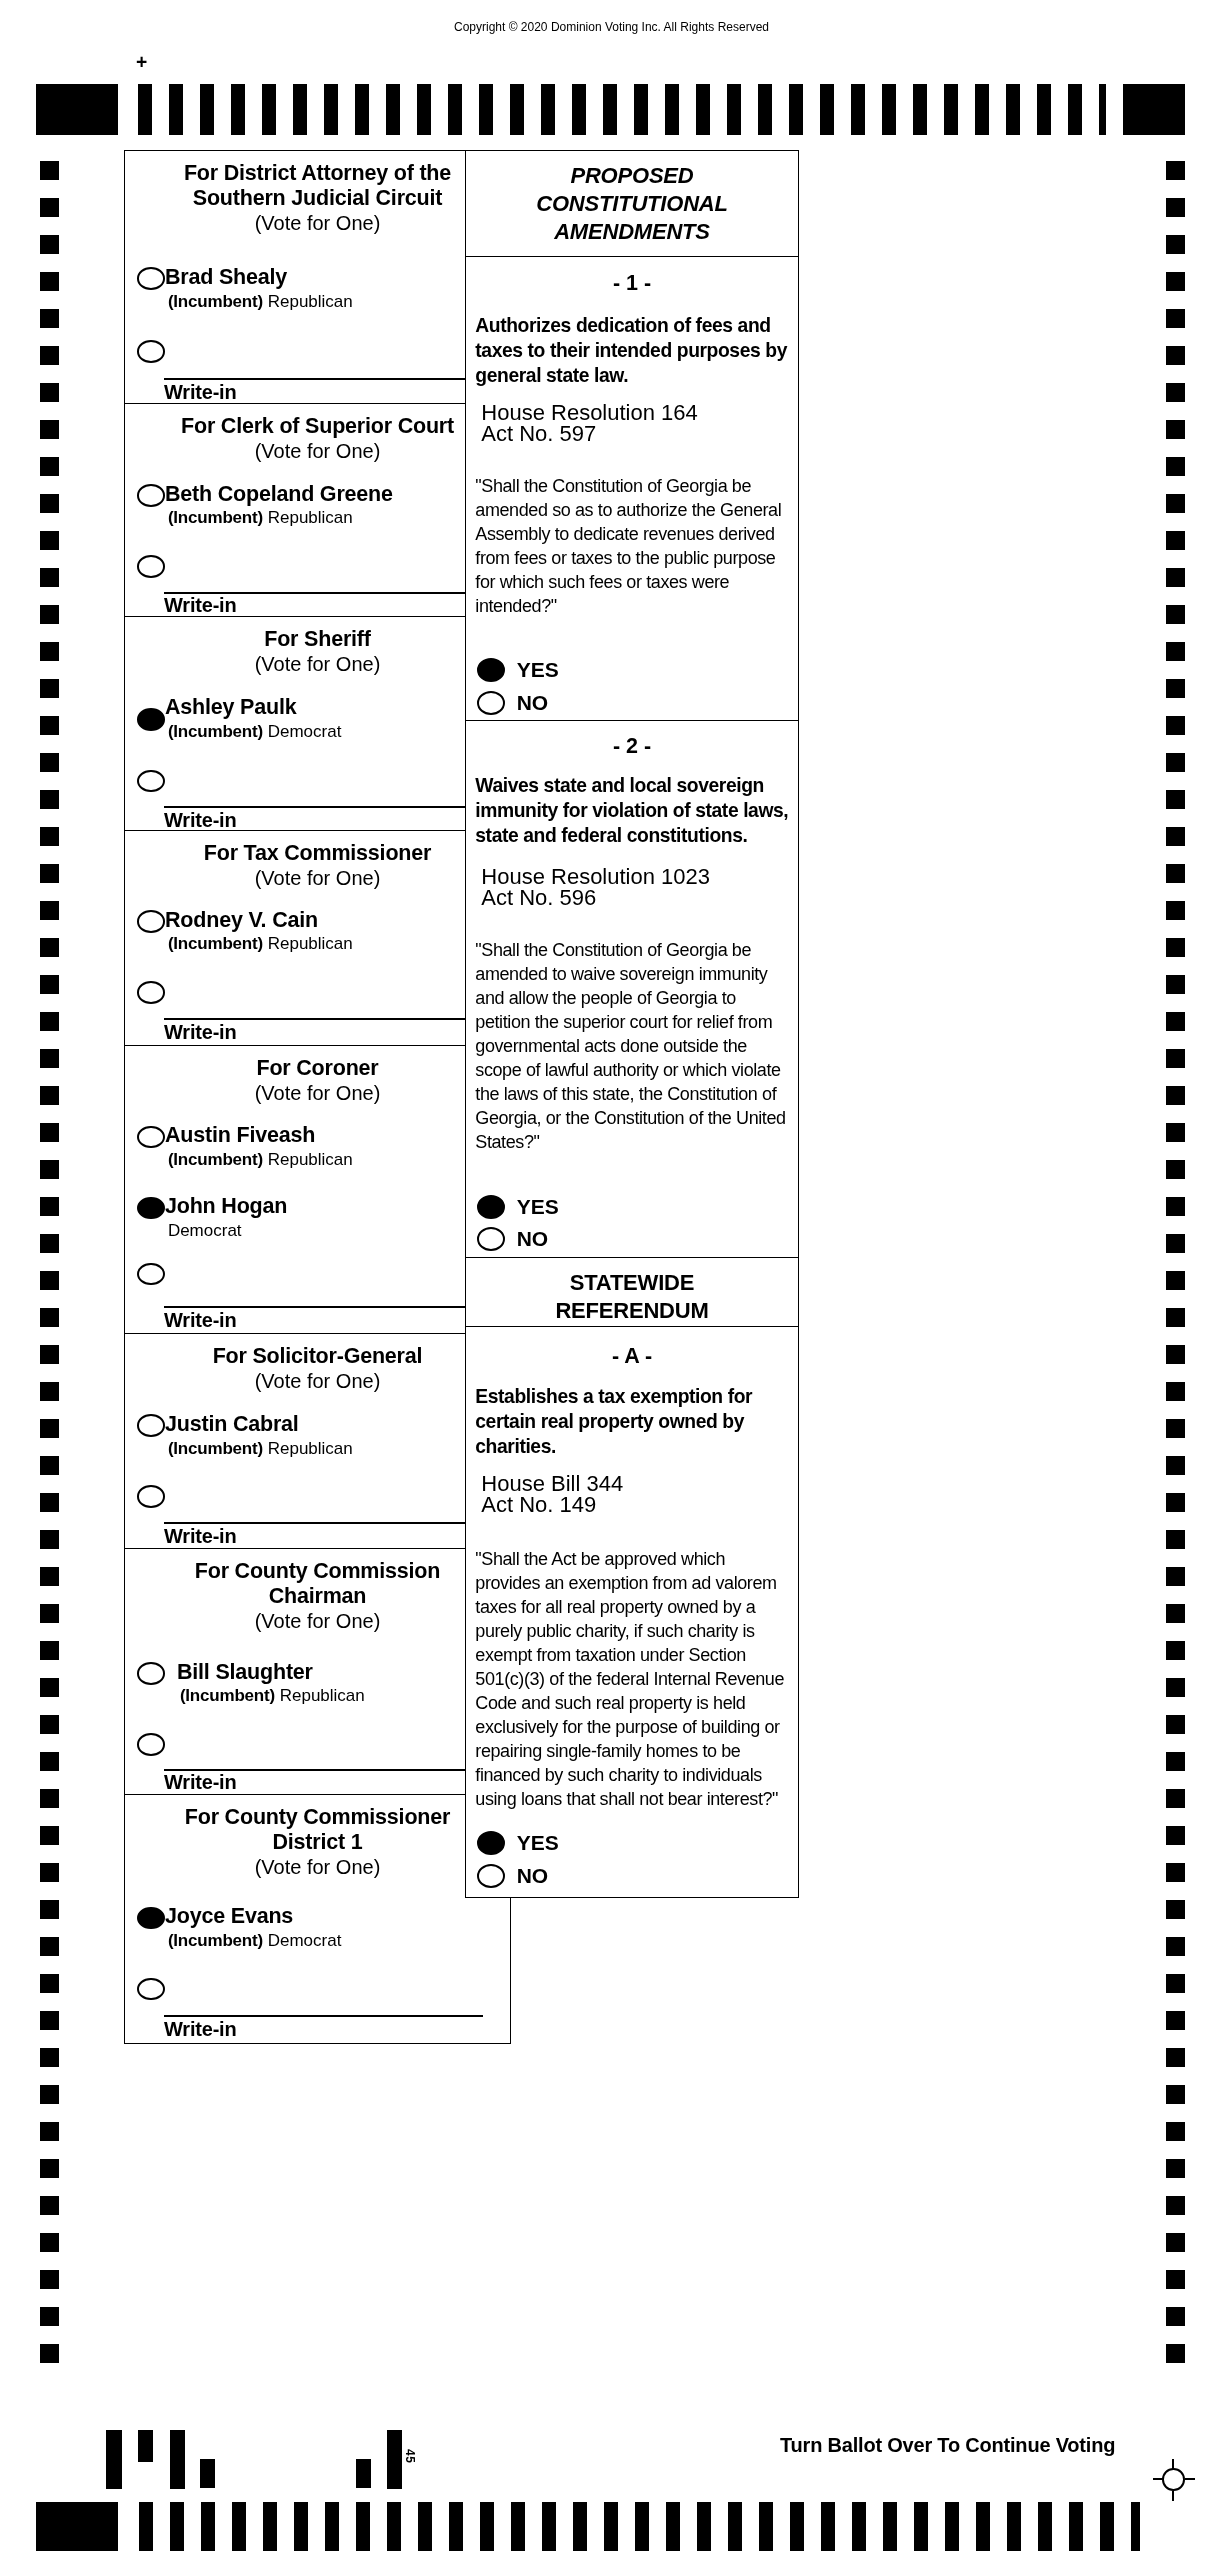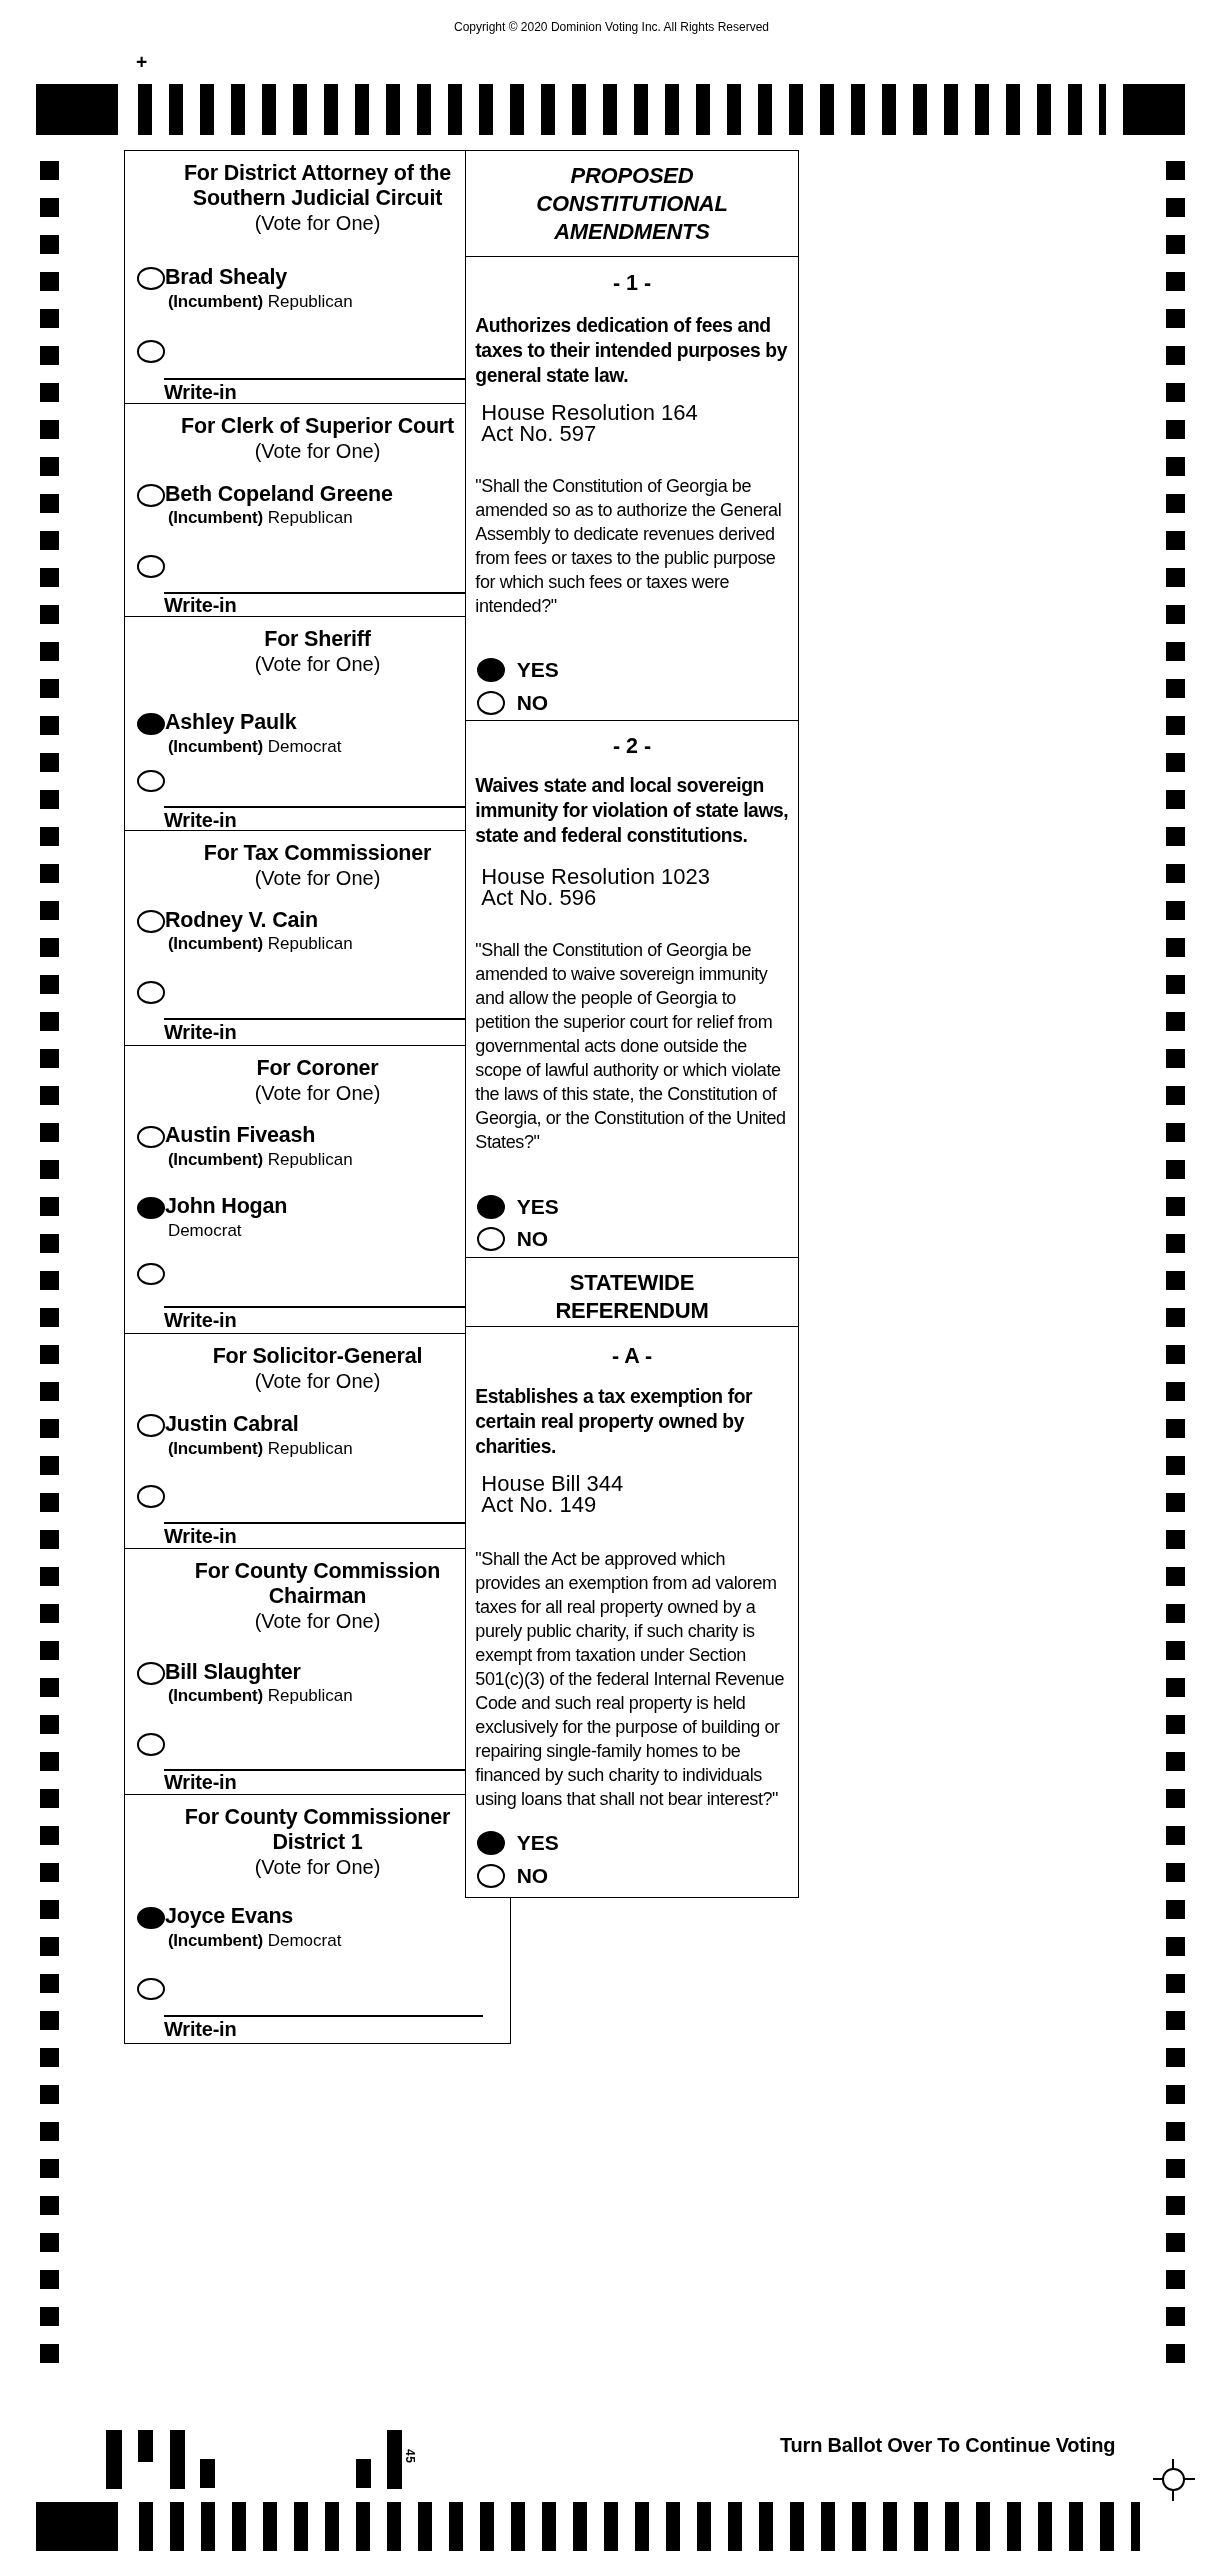--- a/index.html
+++ b/index.html
@@ -112,21 +112,21 @@
       <div class="writein-line"></div>
       <div class="writein-label">Write-in</div>
     </div>
   </section>
 
   <section class="contest" style="height: 215px;">
     <div class="c-head">
         <div class="c-title">For Sheriff</div>
         <div class="c-votefor">(Vote for One)</div>
       </div>
-    <div class="opt" style="top: 94px;">
+    <div class="opt" style="top: 79px; align-items: center;">
     <span class="oval filled"></span>
     <span class="opt-text">
       <span class="opt-name">Ashley Paulk</span>
       <span class="opt-sub"><b>(Incumbent)</b><span> Democrat</span></span>
     </span>
   </div>
       <div class="opt" style="top: 151px;">
     <span class="oval"></span>
 
   </div>
@@ -208,21 +208,21 @@
       <div class="writein-label">Write-in</div>
     </div>
   </section>
 
   <section class="contest" style="height: 248px;">
     <div class="c-head">
         <div class="c-title">For County Commission</div>
         <div class="c-title">Chairman</div>
         <div class="c-votefor">(Vote for One)</div>
       </div>
-    <div class="opt" style="top: 112px;">
+    <div class="opt" style="top: 112px; gap: 12px;">
     <span class="oval"></span>
     <span class="opt-text">
       <span class="opt-name">Bill Slaughter</span>
       <span class="opt-sub"><b>(Incumbent)</b><span> Republican</span></span>
     </span>
   </div>
       <div class="opt" style="top: 183px;">
     <span class="oval"></span>
 
   </div>

